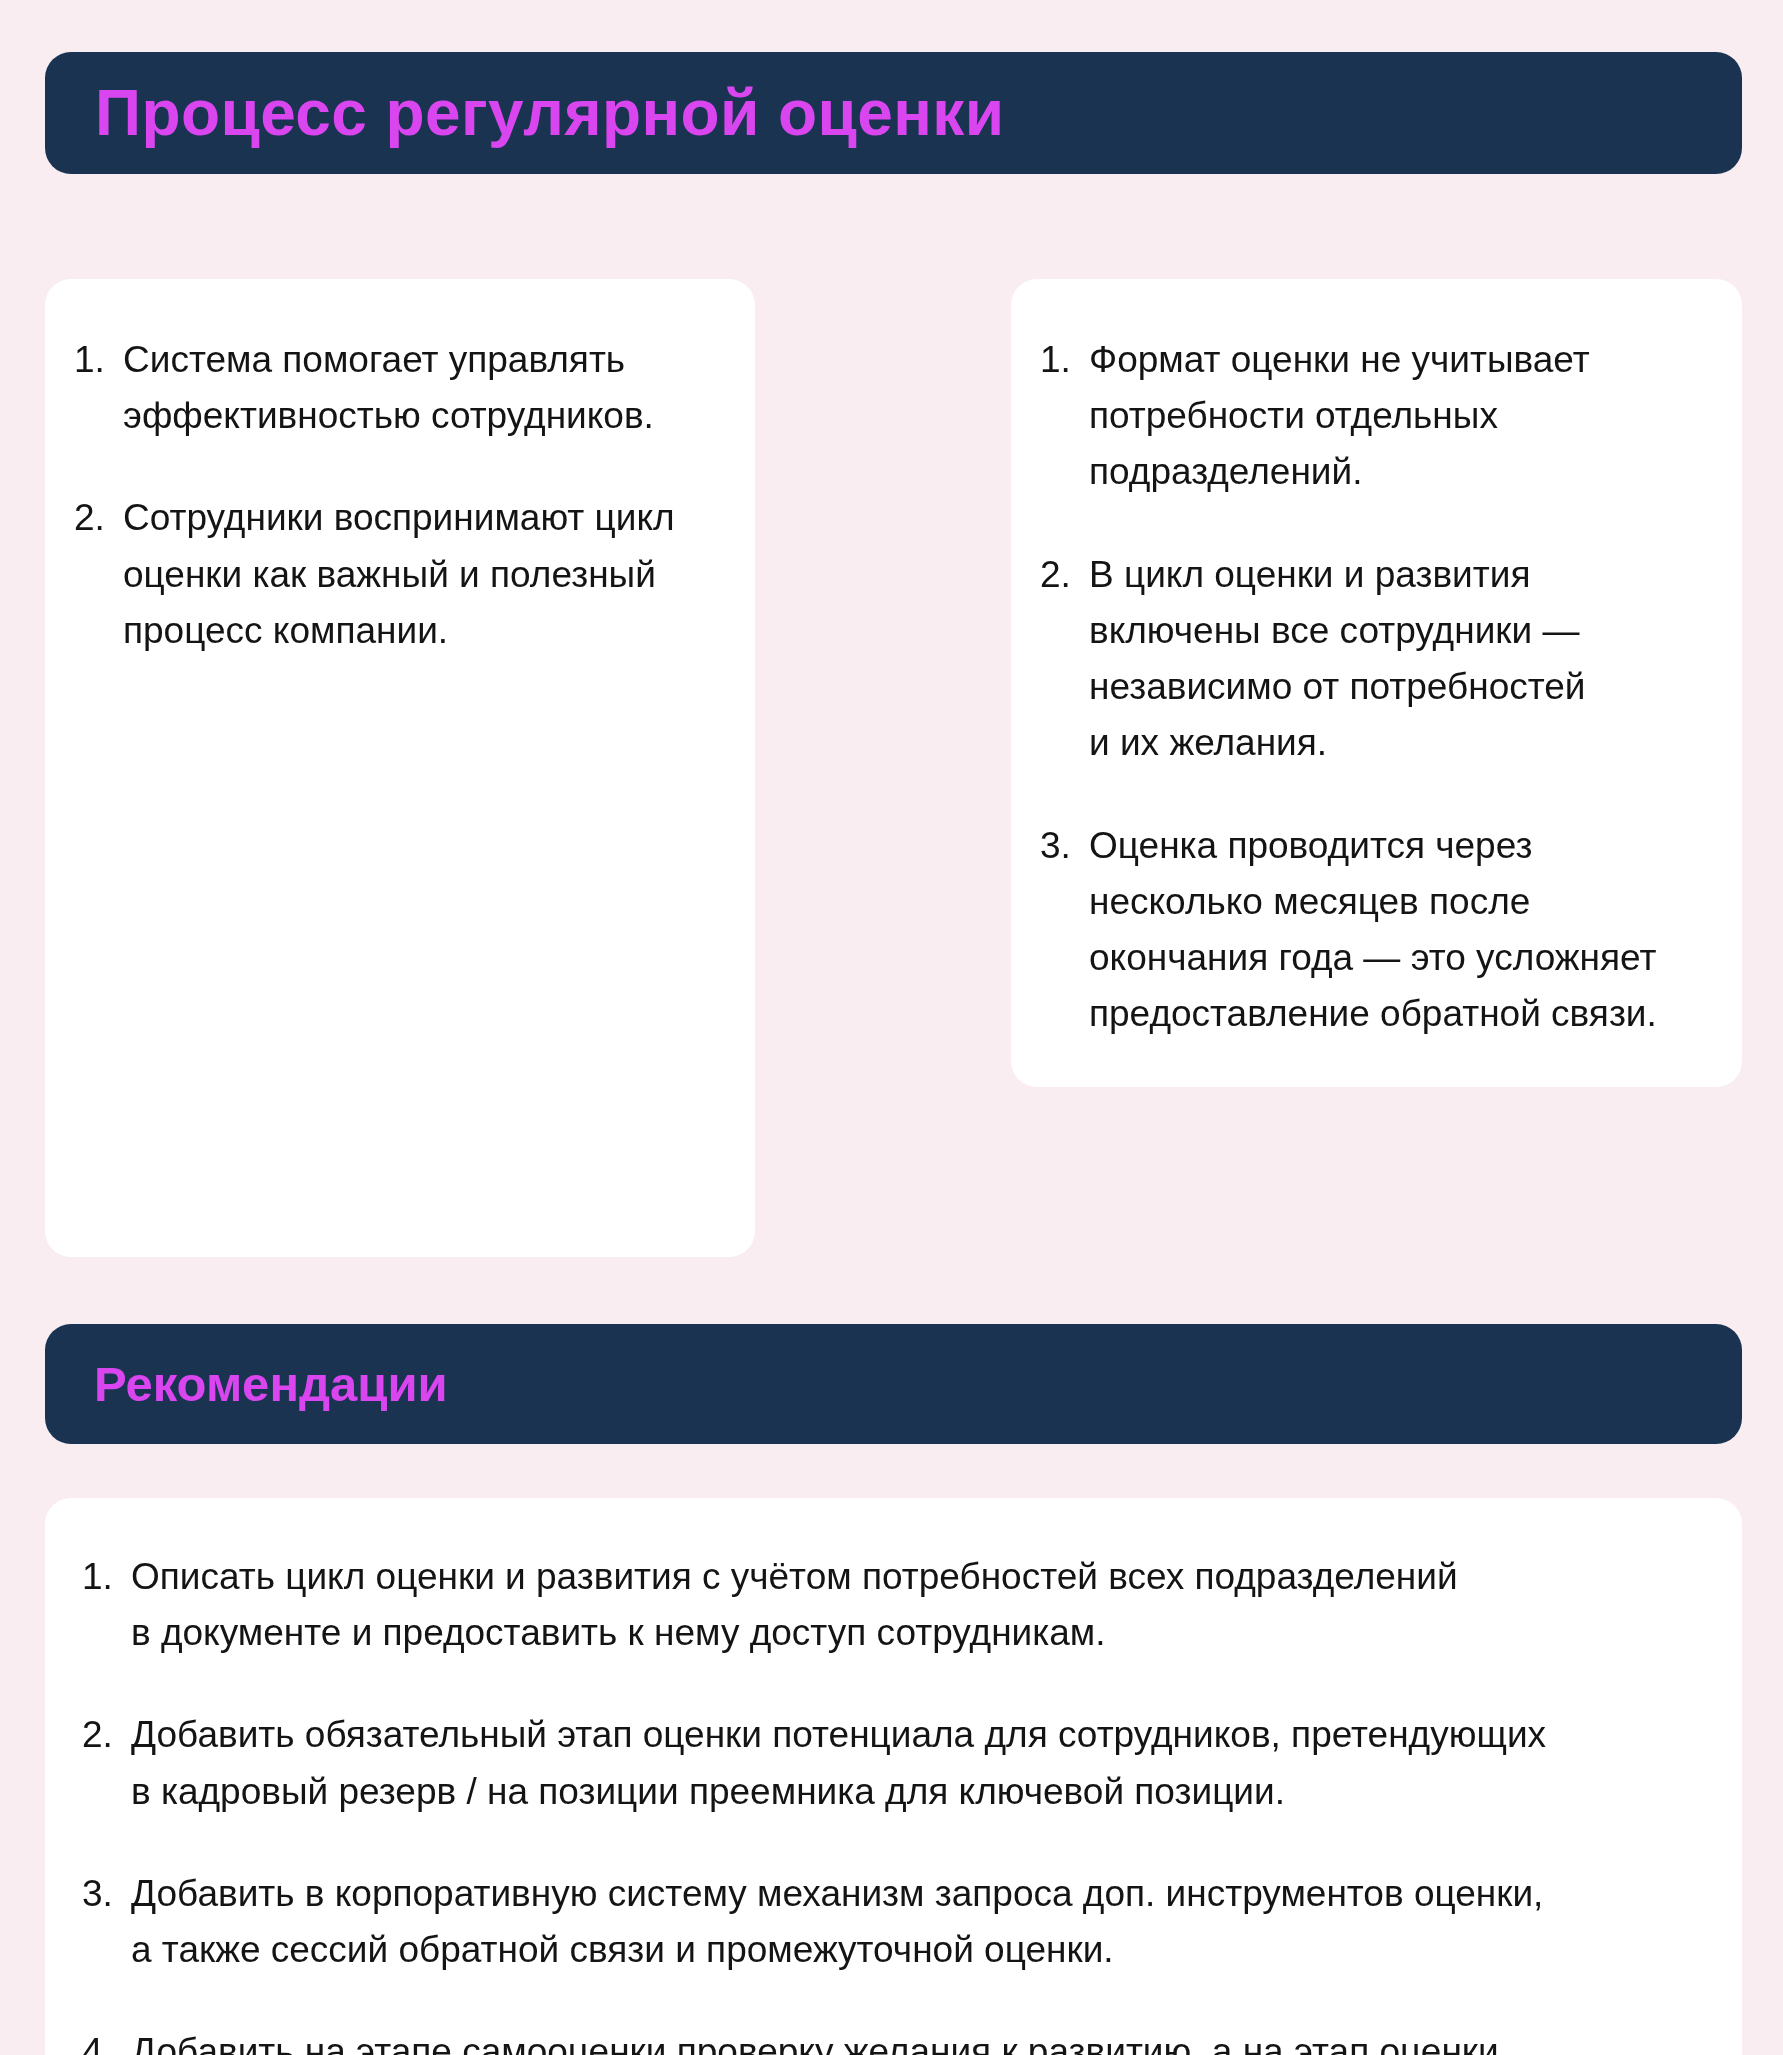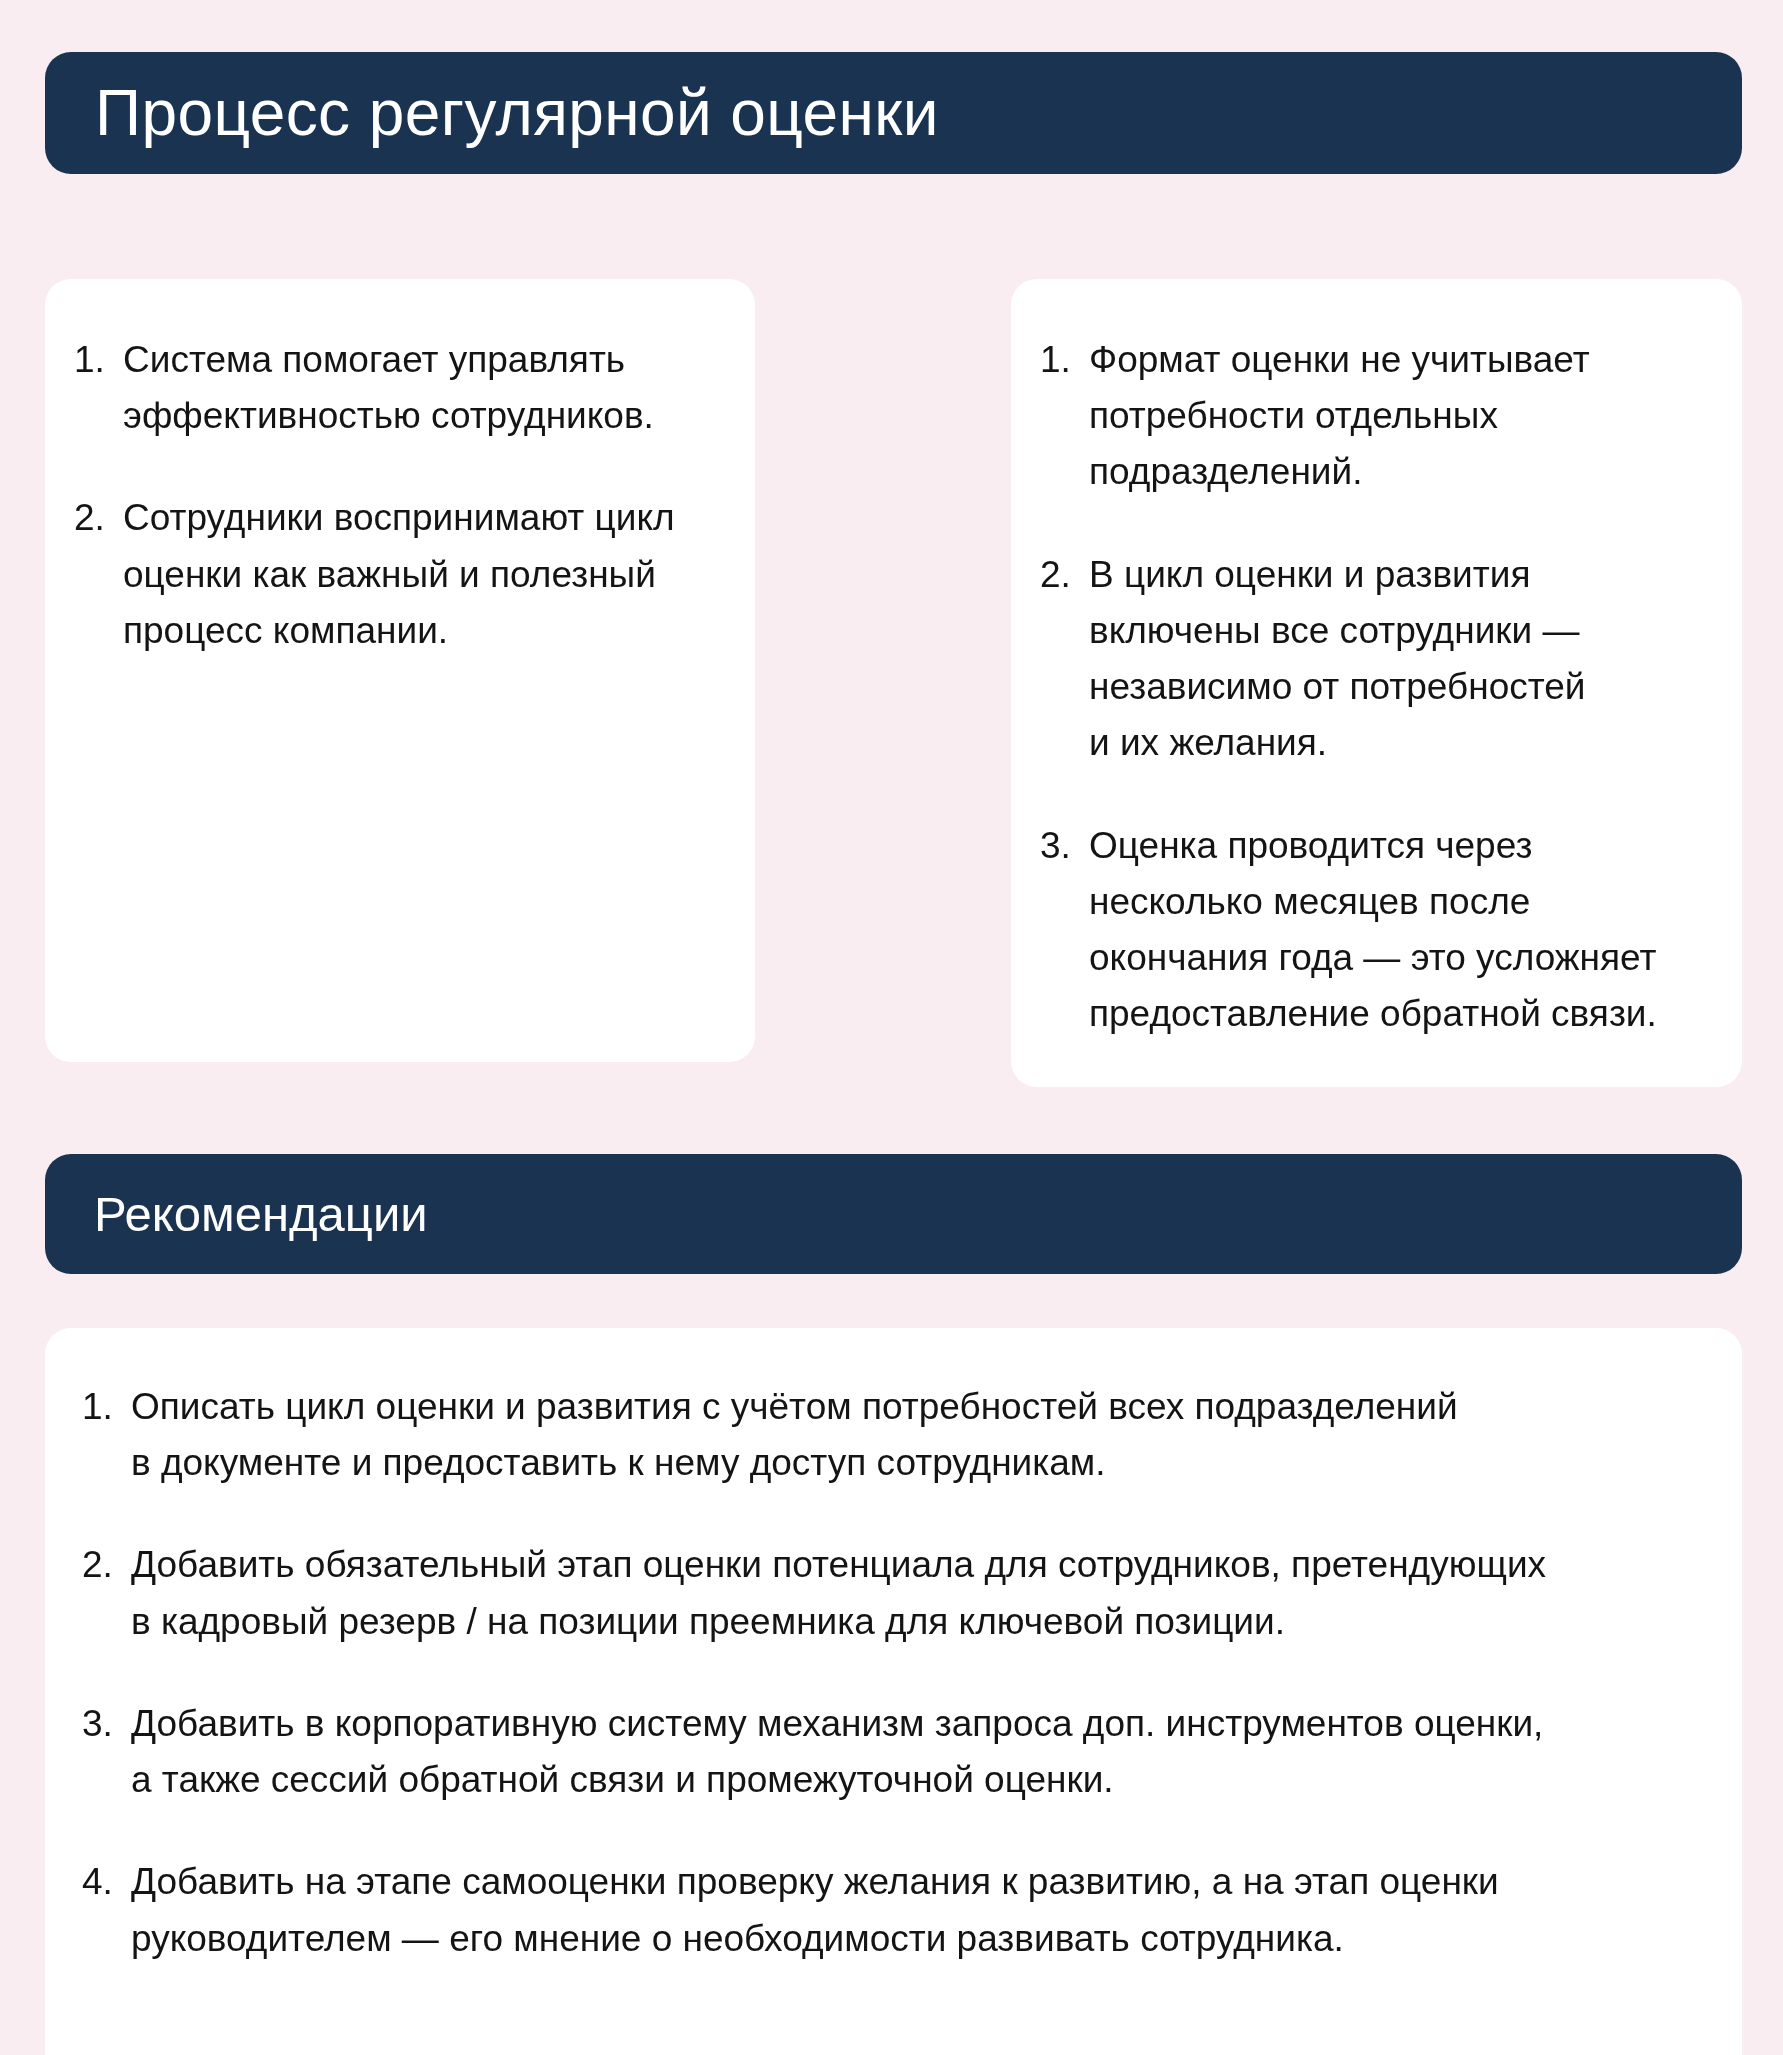--- a/index.html
+++ b/index.html
@@ -10,25 +10,26 @@
     width: 1784px;
     height: 2731px;
     background: #FAEDF2;
     font-family: "Liberation Sans", sans-serif;
     color: #141414;
     overflow: hidden;
     position: relative;
   }
   .banner {
     background: #1A3350;
-    color: #ffffff;
+    color: #d946ef;
     border-radius: 26px;
     display: flex;
     align-items: center;
     box-sizing: border-box;
+    font-weight: bold;
   }
   .title-banner {
     margin: 52px 42px 0 45px;
     height: 122px;
     padding-left: 50px;
     font-size: 64px;
     letter-spacing: 0.4px;
   }
   .section-row {
     margin: 49px 42px 0 45px;
@@ -50,21 +51,21 @@
     align-items: flex-start;
   }
   .body-card {
     background: #FFFFFF;
     border-radius: 26px;
     box-sizing: border-box;
     padding: 53px 25px 0 29px;
     font-size: 37px;
     line-height: 1.52;
   }
-  .card-left  { height: 783px; }
+  .card-left  { height: 978px; }
   .card-right { height: 808px; }
   ol.num-list {
     list-style: none;
     margin: 0;
     padding: 0;
     counter-reset: li;
   }
   ol.num-list li {
     counter-increment: li;
     position: relative;

